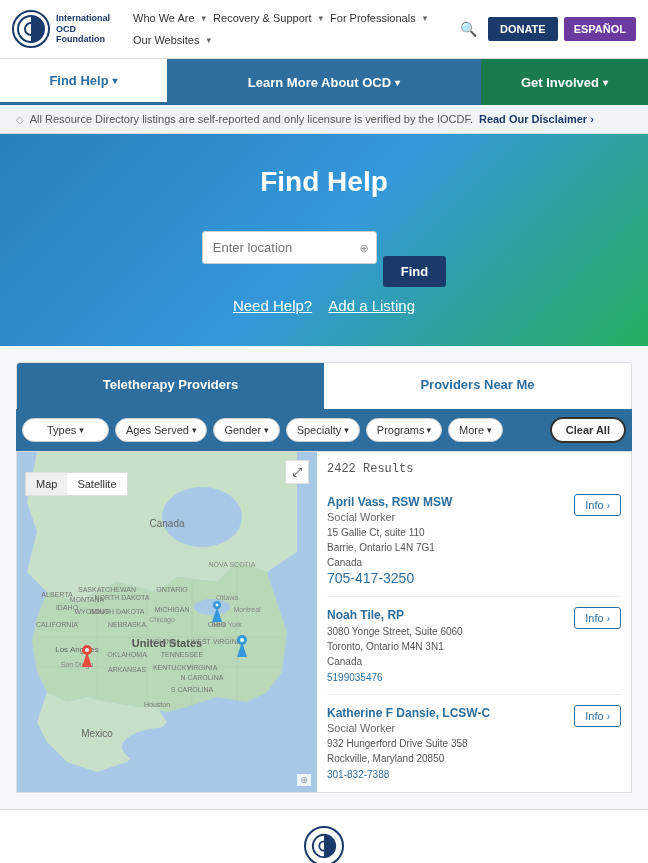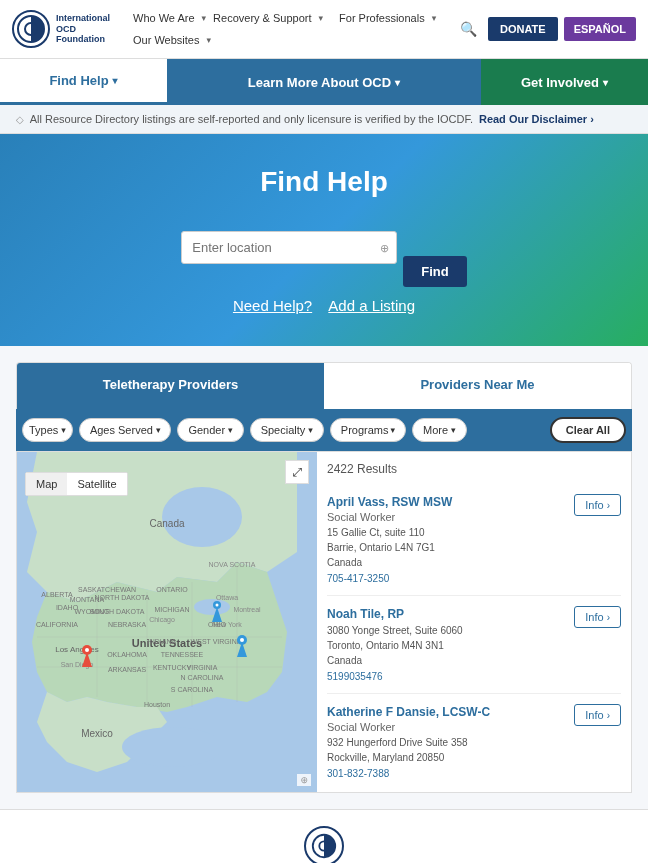--- a/index.html
+++ b/index.html
@@ -20,21 +20,21 @@
     </div>
     <div style="font-size:9px;color:#1a3a6b;font-weight:bold;line-height:1.2;max-width:60px;">
       <span>International OCD Foundation</span>
     </div>
   </div>
   <div style="display:flex;align-items:center;gap:2px;flex:1;flex-wrap:wrap;">
     <span style="font-size:11px;color:#333;padding:4px 5px;cursor:pointer;">Who We Are</span>
     <span style="font-size:9px;color:#666;">▾</span>
     <span style="font-size:11px;color:#333;padding:4px 5px;cursor:pointer;">Recovery &amp; Support</span>
     <span style="font-size:9px;color:#666;">▾</span>
-    <span style="font-size:11px;color:#333;padding:4px 5px;cursor:pointer;margin-left:9px;">For Professionals</span>
+    <span style="font-size:11px;color:#333;padding:4px 5px;cursor:pointer;">For Professionals</span>
     <span style="font-size:9px;color:#666;">▾</span>
     <span style="font-size:11px;color:#333;padding:4px 5px;cursor:pointer;">Our Websites</span>
     <span style="font-size:9px;color:#666;">▾</span>
   </div>
   <div style="display:flex;align-items:center;gap:6px;">
     <span style="font-size:14px;cursor:pointer;color:#555;padding:4px;">🔍</span>
     <button style="background:#1a3a6b;color:#fff;border:none;padding:6px 12px;font-size:11px;font-weight:bold;cursor:pointer;border-radius:2px;">DONATE</button>
     <button style="background:#6b3a9e;color:#fff;border:none;padding:6px 10px;font-size:11px;font-weight:bold;cursor:pointer;border-radius:2px;">ESPAÑOL</button>
   </div>
 </div>
@@ -57,40 +57,40 @@
 <div style="background:#f0f4f8;padding:8px 16px;font-size:11px;color:#555;display:flex;align-items:center;gap:6px;border-bottom:1px solid #ddd;">
   <span style="color:#999;font-size:10px;">◇</span>
   <span>All Resource Directory listings are self-reported and only licensure is verified by the IOCDF.</span>
   <a style="color:#1a3a6b;font-weight:bold;cursor:pointer;text-decoration:none;">Read Our Disclaimer ›</a>
 </div>
 
 <div style="background:linear-gradient(135deg,#2980b9 0%,#3498db 50%,#27ae60 100%);padding:32px 20px;text-align:center;">
   <h1 style="color:#fff;font-size:28px;font-weight:bold;margin-bottom:10px;">Find Help</h1>
   <div style="display:flex;align-items:center;justify-content:center;gap:6px;">
     <div style="position:relative;display:inline-block;">
-      <input type="text" style="padding: 8px 28px 8px 10px; border: 1px solid rgb(204, 204, 204); border-radius: 3px; font-size: 13px; width: 216px;" placeholder="Enter location">
+      <input type="text" style="padding: 8px 28px 8px 10px; border: 1px solid rgb(204, 204, 204); border-radius: 3px; font-size: 13px; width: 175px;" placeholder="Enter location">
       <span style="position:absolute;right:8px;top:50%;transform:translateY(-50%);color:#999;font-size:11px;">⊕</span>
     </div>
     <button style="background:#1a3a6b;color:#fff;border:none;padding:8px 18px;font-size:13px;font-weight:bold;cursor:pointer;border-radius:3px;margin-top:48px;">Find</button>
   </div>
   <div style="margin-top:10px;font-size:15px;">
     <a style="color:#fff;text-decoration:underline;cursor:pointer;margin:0 6px;">Need Help?</a>
     <a style="color:#fff;text-decoration:underline;cursor:pointer;margin:0 6px;">Add a Listing</a>
   </div>
 </div>
 
 <div style="background:#f5f7fa;padding:16px;">
 
   <div style="display:flex;background:#fff;border-radius:4px 4px 0 0;overflow:hidden;border:1px solid #ddd;border-bottom:none;">
     <div style="flex:1;padding:14px 10px;text-align:center;font-size:13px;cursor:pointer;background:#2d6e9e;color:#fff;font-weight:bold;">Teletherapy Providers</div>
     <div style="flex:1;padding:14px 10px;text-align:center;font-size:13px;cursor:pointer;color:#2d6e9e;font-weight:bold;border-bottom:3px solid transparent;background:#fff;">Providers Near Me</div>
   </div>
 
   <div style="display:flex;align-items:center;gap:6px;padding:8px 6px;background:#2d6e9e;flex-wrap:wrap;">
-    <button style="background:#fff;border:1px solid #ccc;padding:5px 6px;border-radius:20px;font-size:11px;cursor:pointer;display:flex;align-items:center;gap:3px;color:#333;">
+    <button style="background:#fff;border:1px solid #ccc;padding:5px 24px;border-radius:20px;font-size:11px;cursor:pointer;display:flex;align-items:center;gap:3px;color:#333;">
       <span>Types</span>
       <span style="font-size:9px;">▾</span>
     </button>
     <button style="background:#fff;border:1px solid #ccc;padding:5px 10px;border-radius:20px;font-size:11px;cursor:pointer;display:flex;align-items:center;gap:3px;color:#333;">
       <span>Ages Served</span>
       <span style="font-size:9px;">▾</span>
     </button>
     <button style="background:#fff;border:1px solid #ccc;padding:5px 10px;border-radius:20px;font-size:11px;cursor:pointer;display:flex;align-items:center;gap:3px;color:#333;">
       <span>Gender</span>
       <span style="font-size:9px;">▾</span>
@@ -185,28 +185,28 @@
         <circle cx="225" cy="188" r="2" fill="#fff"></circle>
 
         <polygon points="200,155 195,170 205,170" fill="#3498db"></polygon>
         <circle cx="200" cy="153" r="4" fill="#3498db"></circle>
         <circle cx="200" cy="153" r="1.5" fill="#fff"></circle>
       </svg>
       <div style="position:absolute;bottom:6px;right:6px;font-size:9px;color:#999;background:rgba(255,255,255,0.8);padding:1px 3px;">⊕</div>
     </div>
 
     <div style="flex:1;padding:10px;overflow-y:auto;max-height:340px;">
-      <div style="font-size:12px;color:#555;margin-bottom:8px;">2422 Results</div>
+      <div style="font-size:12px;color:#555;margin-bottom:8px;font-family:Liberation Mono, monospace;">2422 Results</div>
 
       <div style="border-bottom:1px solid #eee;padding:10px 0;display:flex;justify-content:space-between;align-items:flex-start;gap:8px;">
         <div style="flex:1;">
           <a style="color:#2d6e9e;font-size:12px;font-weight:bold;cursor:pointer;text-decoration:none;">April Vass, RSW MSW</a>
           <div style="font-size:11px;color:#666;margin:2px 0;">Social Worker</div>
           <div style="font-size:10px;color:#555;line-height:1.5;">15 Gallie Ct, suite 110<br>Barrie, Ontario L4N 7G1<br>Canada</div>
-          <a style="color:#2d6e9e;font-size:10px;cursor:pointer;text-decoration:none;">705-417-3250</a>
+          <a style="color:#2d6e9e;font-size:14px;cursor:pointer;text-decoration:none;">705-417-3250</a>
         </div>
         <button style="background:#fff;border:1px solid #2d6e9e;color:#2d6e9e;padding:4px 10px;font-size:11px;cursor:pointer;border-radius:3px;display:flex;align-items:center;gap:3px;white-space:nowrap;">
           <span>Info</span>
           <span style="font-size:10px;">›</span>
         </button>
       </div>
 
       <div style="border-bottom:1px solid #eee;padding:10px 0;display:flex;justify-content:space-between;align-items:flex-start;gap:8px;">
         <div style="flex:1;">
           <a style="color:#2d6e9e;font-size:12px;font-weight:bold;cursor:pointer;text-decoration:none;">Noah Tile, RP</a>

